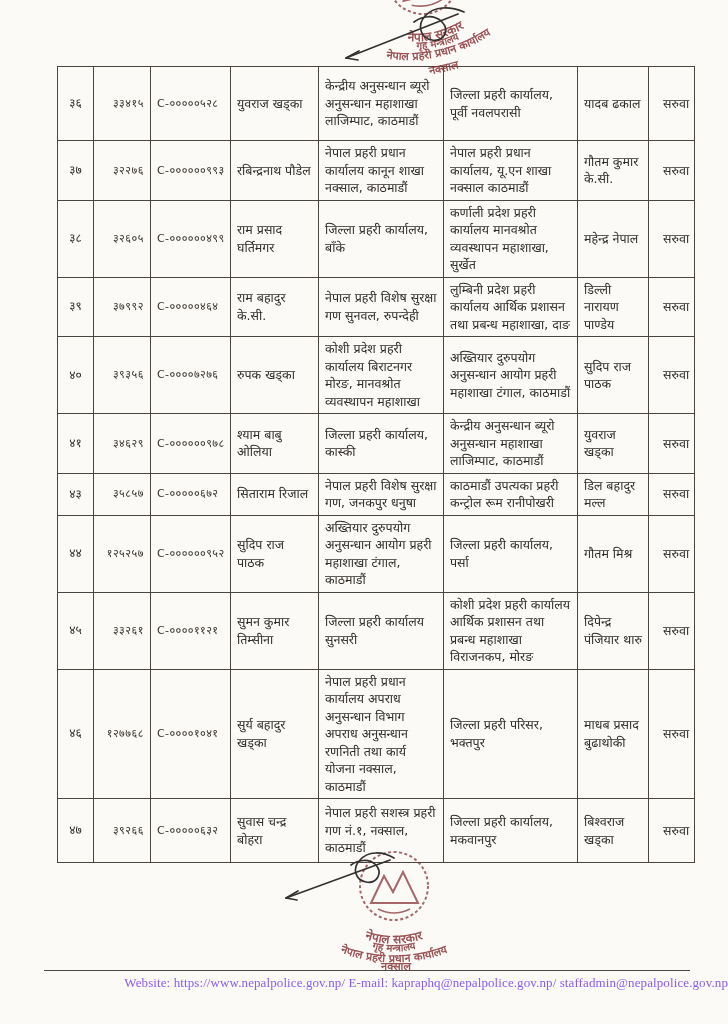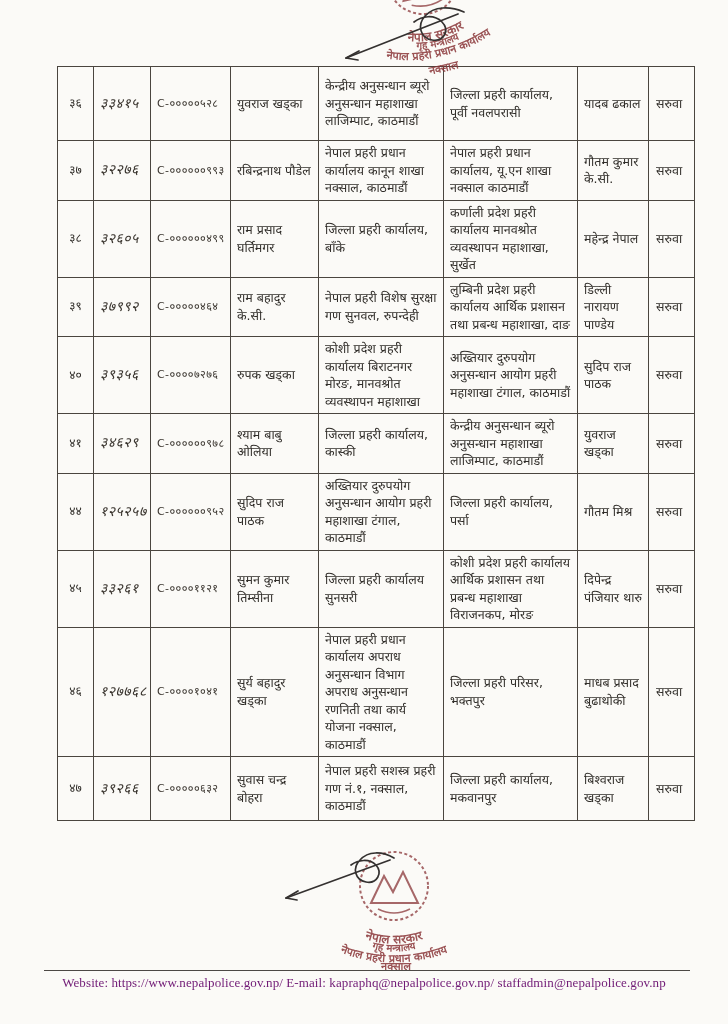--- a/index.html
+++ b/index.html
@@ -14,44 +14,44 @@
     position:absolute;left:57px;top:66px;width:637px;
     border-collapse:collapse;table-layout:fixed;
     font-size:12.5px;line-height:1.4;
   }
   .transfer-table td{
     border:1.1px solid #4a453f;
     padding:3px 6px;vertical-align:middle;
     overflow:hidden;
   }
   td.c-sn{ text-align:center;font-size:12px; }
-  td.c-reg{ text-align:left;font-size:14px;letter-spacing:.5px;color:#3a352f;font-style:italic; }
+  td.c-reg{ text-align:right;font-size:11px;letter-spacing:.5px;color:#3a352f; }
   td.c-cert{ font-size:11px;letter-spacing:.4px;color:#3a352f; }
   td.c-name,td.c-from,td.c-to,td.c-repl{ text-align:left; }
-  td.c-act{ text-align:left;padding-left:7px; }
+  td.c-act{ text-align:left;padding-left:14px; }
   
   .stamp-top{ position:absolute;left:322px;top:-76px;width:230px;height:170px;
               transform:rotate(-13deg);transform-origin:50% 60%; }
   .stamp-bottom{ position:absolute;left:282px;top:846px;width:230px;height:134px; }
   .stamp-text{ fill:#8a3538;opacity:.85;
                font-family:"DejaVu Sans","Liberation Sans",sans-serif;font-weight:bold; }
   .stamp-line{ stroke:#8a3538;fill:none;opacity:.75; }
   .sig{ position:absolute; }
   .sig path{ stroke:#343130;fill:none;stroke-width:1.7;stroke-linecap:round; }
   .sig-top{ left:330px;top:4px;width:150px;height:70px; }
   .sig-bottom{ left:272px;top:848px;width:140px;height:64px; }
   
   .footer-divider{
     position:absolute;left:44px;right:38px;top:970px;height:0;
     border-top:1.6px solid #4c4844;
   }
   .footer-contact{
-    position:absolute;left:0;right:0;top:975px;text-align:center;
+    position:absolute;left:0;right:0;top:975px;text-align:right;
     font-family:"Liberation Serif","DejaVu Serif",serif;
-    font-size:13px;color:#701a75;letter-spacing:.1px;
+    font-size:13px;color:#8b5cf6;letter-spacing:.1px;
   }
 </style>
 </head>
 <body>
 
 <div class="sheet">
 
   <table class="transfer-table">
     <colgroup>
       <col style="width:36px">
@@ -117,20 +117,30 @@
       <tr style="height:57px">
         <td class="c-sn">४१</td>
         <td class="c-reg">३४६२९</td>
         <td class="c-cert">C-००००००९७८</td>
         <td class="c-name">श्याम बाबु ओलिया</td>
         <td class="c-from">जिल्ला प्रहरी कार्यालय, कास्की</td>
         <td class="c-to">केन्द्रीय अनुसन्धान ब्यूरो अनुसन्धान महाशाखा लाजिम्पाट, काठमाडौं</td>
         <td class="c-repl">युवराज खड्का</td>
         <td class="c-act">सरुवा</td>
       </tr>
+      <tr style="height:41px">
+        <td class="c-sn">४३</td>
+        <td class="c-reg">३५८५७</td>
+        <td class="c-cert">C-०००००६७२</td>
+        <td class="c-name">सिताराम रिजाल</td>
+        <td class="c-from">नेपाल प्रहरी विशेष सुरक्षा गण, जनकपुर धनुषा</td>
+        <td class="c-to">काठमाडौं उपत्यका प्रहरी कन्ट्रोल रूम रानीपोखरी</td>
+        <td class="c-repl">डिल बहादुर मल्ल</td>
+        <td class="c-act">सरुवा</td>
+      </tr>
       <tr style="height:69px">
         <td class="c-sn">४४</td>
         <td class="c-reg">१२५२५७</td>
         <td class="c-cert">C-००००००९५२</td>
         <td class="c-name">सुदिप राज पाठक</td>
         <td class="c-from">अख्तियार दुरुपयोग अनुसन्धान आयोग प्रहरी महाशाखा टंगाल, काठमाडौं</td>
         <td class="c-to">जिल्ला प्रहरी कार्यालय, पर्सा</td>
         <td class="c-repl">गौतम मिश्र</td>
         <td class="c-act">सरुवा</td>
       </tr>

